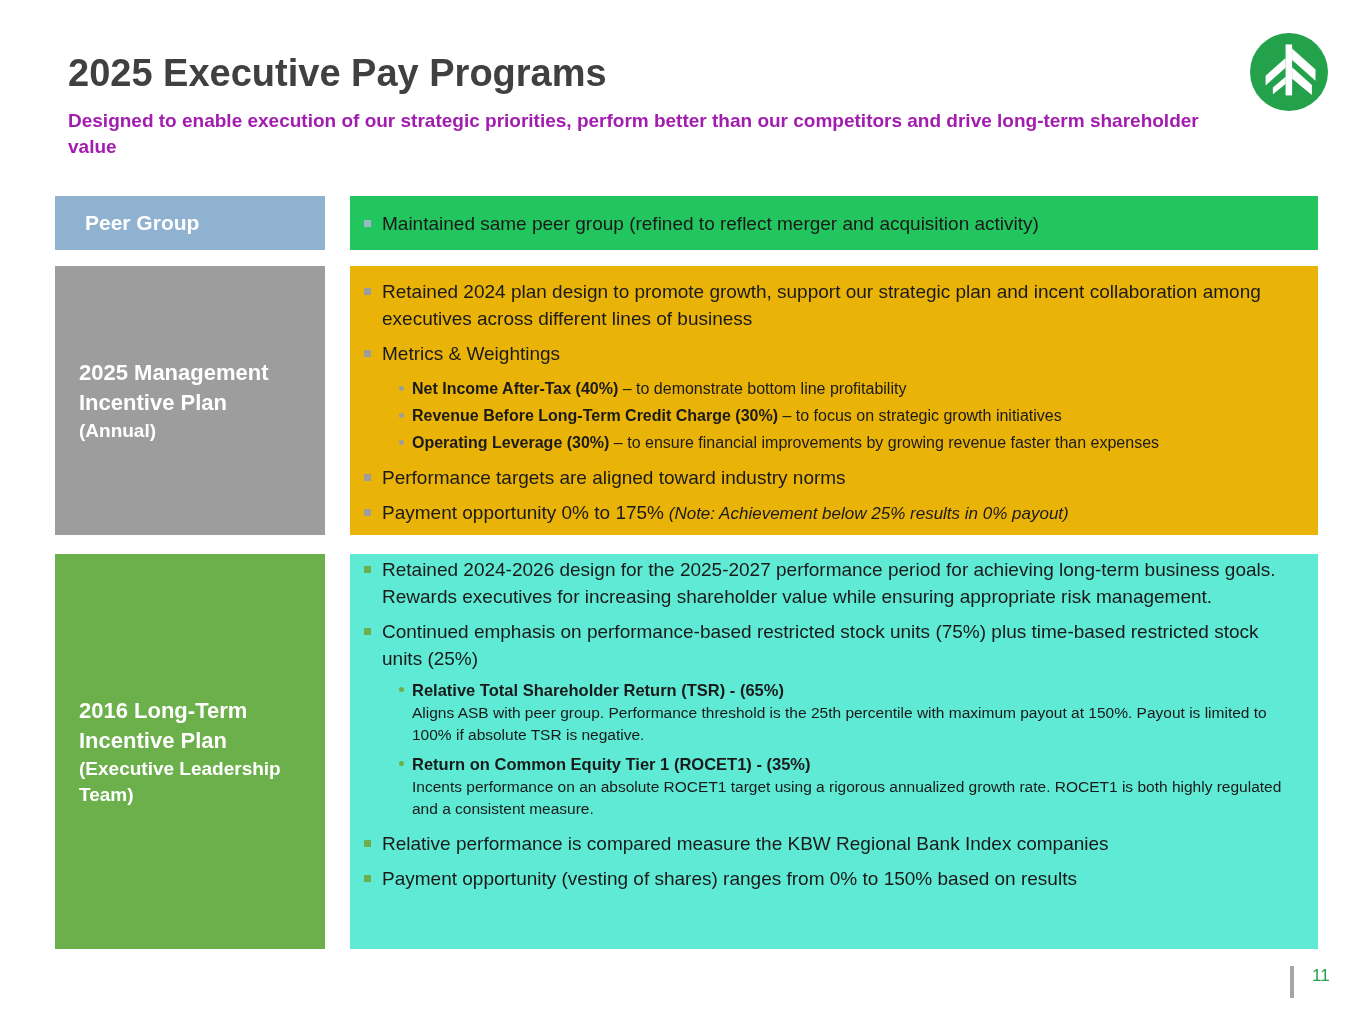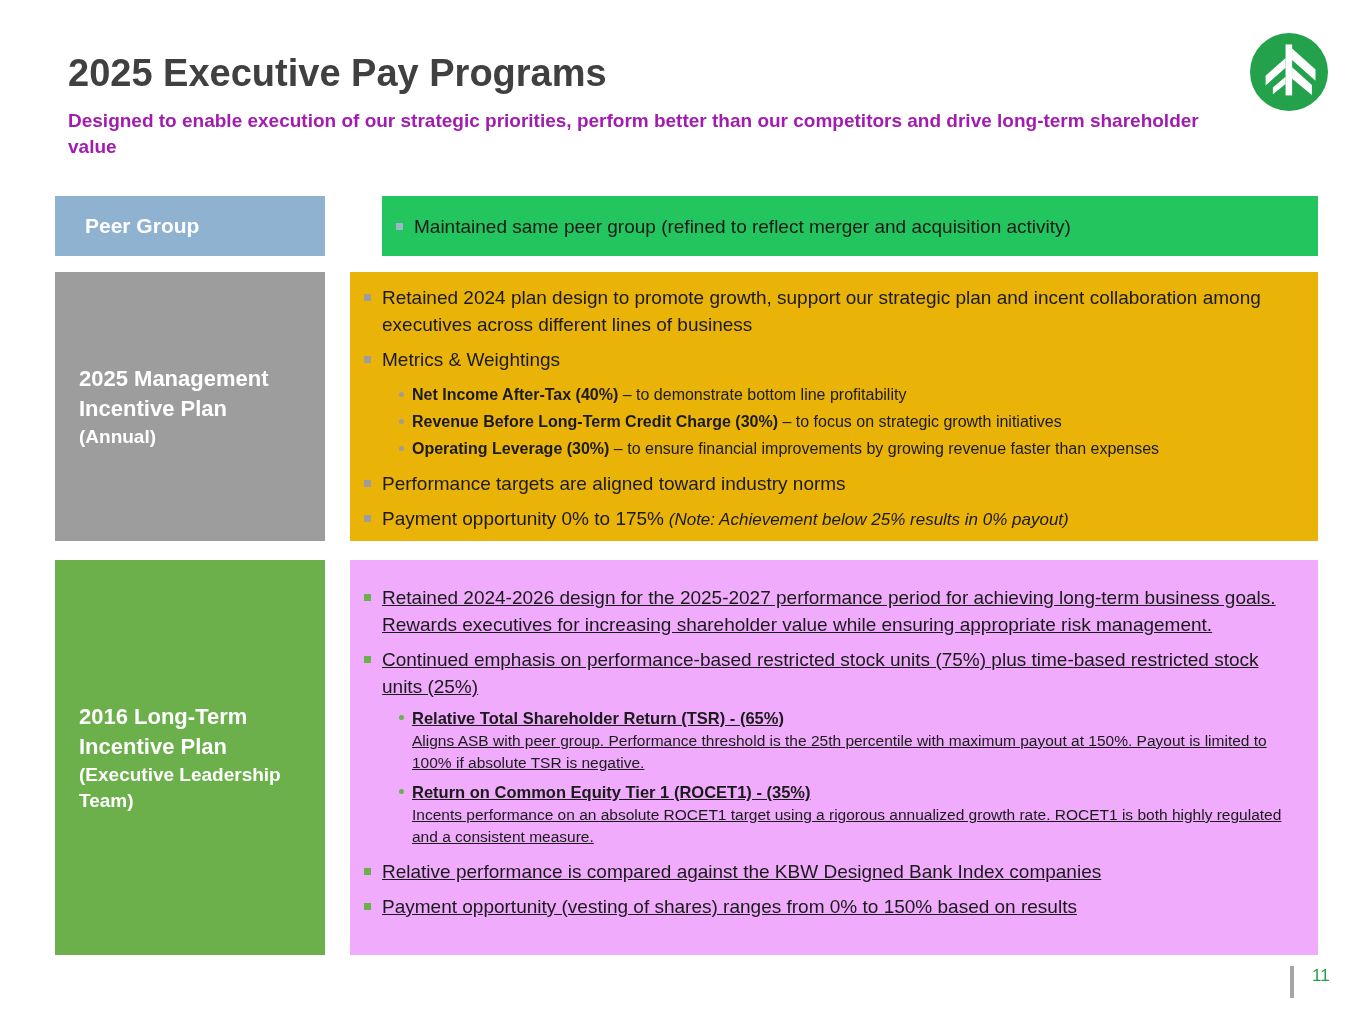--- a/index.html
+++ b/index.html
@@ -23,21 +23,21 @@
   }
   .logo {
     position: absolute; left: 1250px; top: 33px;
     width: 78px; height: 78px;
   }
   .rows {
     position: absolute; left: 55px; top: 196px; width: 1263px;
     display: flex; flex-direction: column;
   }
   .row { display: flex; align-items: stretch; }
-  .row-peer { height: 60px; gap: 32px; }
+  .row-peer { height: 54px; }
   .row-mip  { height: 269px; margin-top: 16px; }
   .row-ltip { height: 395px; margin-top: 19px; }
   .label {
     flex: 0 0 270px; width: 270px; margin-right: 25px;
     box-sizing: border-box;
     display: flex; flex-direction: column; justify-content: center;
     color: #ffffff; font-weight: bold;
     padding-left: 24px; padding-right: 10px;
   }
   .label-blue  { background: #8FB2D1; padding-left: 30px; }
@@ -46,21 +46,21 @@
   .label-main  { font-size: 22px; line-height: 30px; }
   .label-sub   { font-size: 19px; line-height: 26px; }
   .row-peer .label-main { font-size: 21px; }
   .content {
     flex: 1; box-sizing: border-box;
     padding: 12px 16px 8px 14px;
     overflow: hidden;
   }
   .content-lightblue  { background: #22c55e; display: flex; align-items: center; padding-top: 0; padding-bottom: 0; }
   .content-lightgray  { background: #eab308; }
-  .content-lightgreen { background: #f0abfc; padding-top: 24px; text-decoration: underline; }
+  .content-lightgreen { background: #5eead4; padding-top: 2px; }
   .bline {
     display: flex; font-size: 19px; line-height: 27px; color: #1a1a1a;
   }
   .row-mip .bline, .row-ltip .bline { margin-top: 8px; }
   .row-mip .bline:first-child, .row-ltip .bline:first-child { margin-top: 0; }
   .sq {
     flex: 0 0 7px; width: 7px; height: 7px;
     margin: 10px 11px 0 0;
   }
   .sq-blue  { background: #9BB8C9; }
@@ -184,21 +184,21 @@
       </div>
       <div class="subblock">
         <span class="dot dot-green"></span>
         <div>
           <div class="sb-title">Return on Common Equity Tier 1 (ROCET1) - (35%)</div>
           <div class="sb-desc">Incents performance on an absolute ROCET1 target using a rigorous annualized growth rate. ROCET1 is both highly regulated and a consistent measure.</div>
         </div>
       </div>
       <div class="bline" style="margin-top:10px">
         <span class="sq sq-green"></span>
-        <span>Relative performance is compared against the KBW Designed Bank Index companies</span>
+        <span>Relative performance is compared measure the KBW Regional Bank Index companies</span>
       </div>
       <div class="bline">
         <span class="sq sq-green"></span>
         <span>Payment opportunity (vesting of shares) ranges from 0% to 150% based on results</span>
       </div>
     </div>
   </section>
 
 </main>
 

